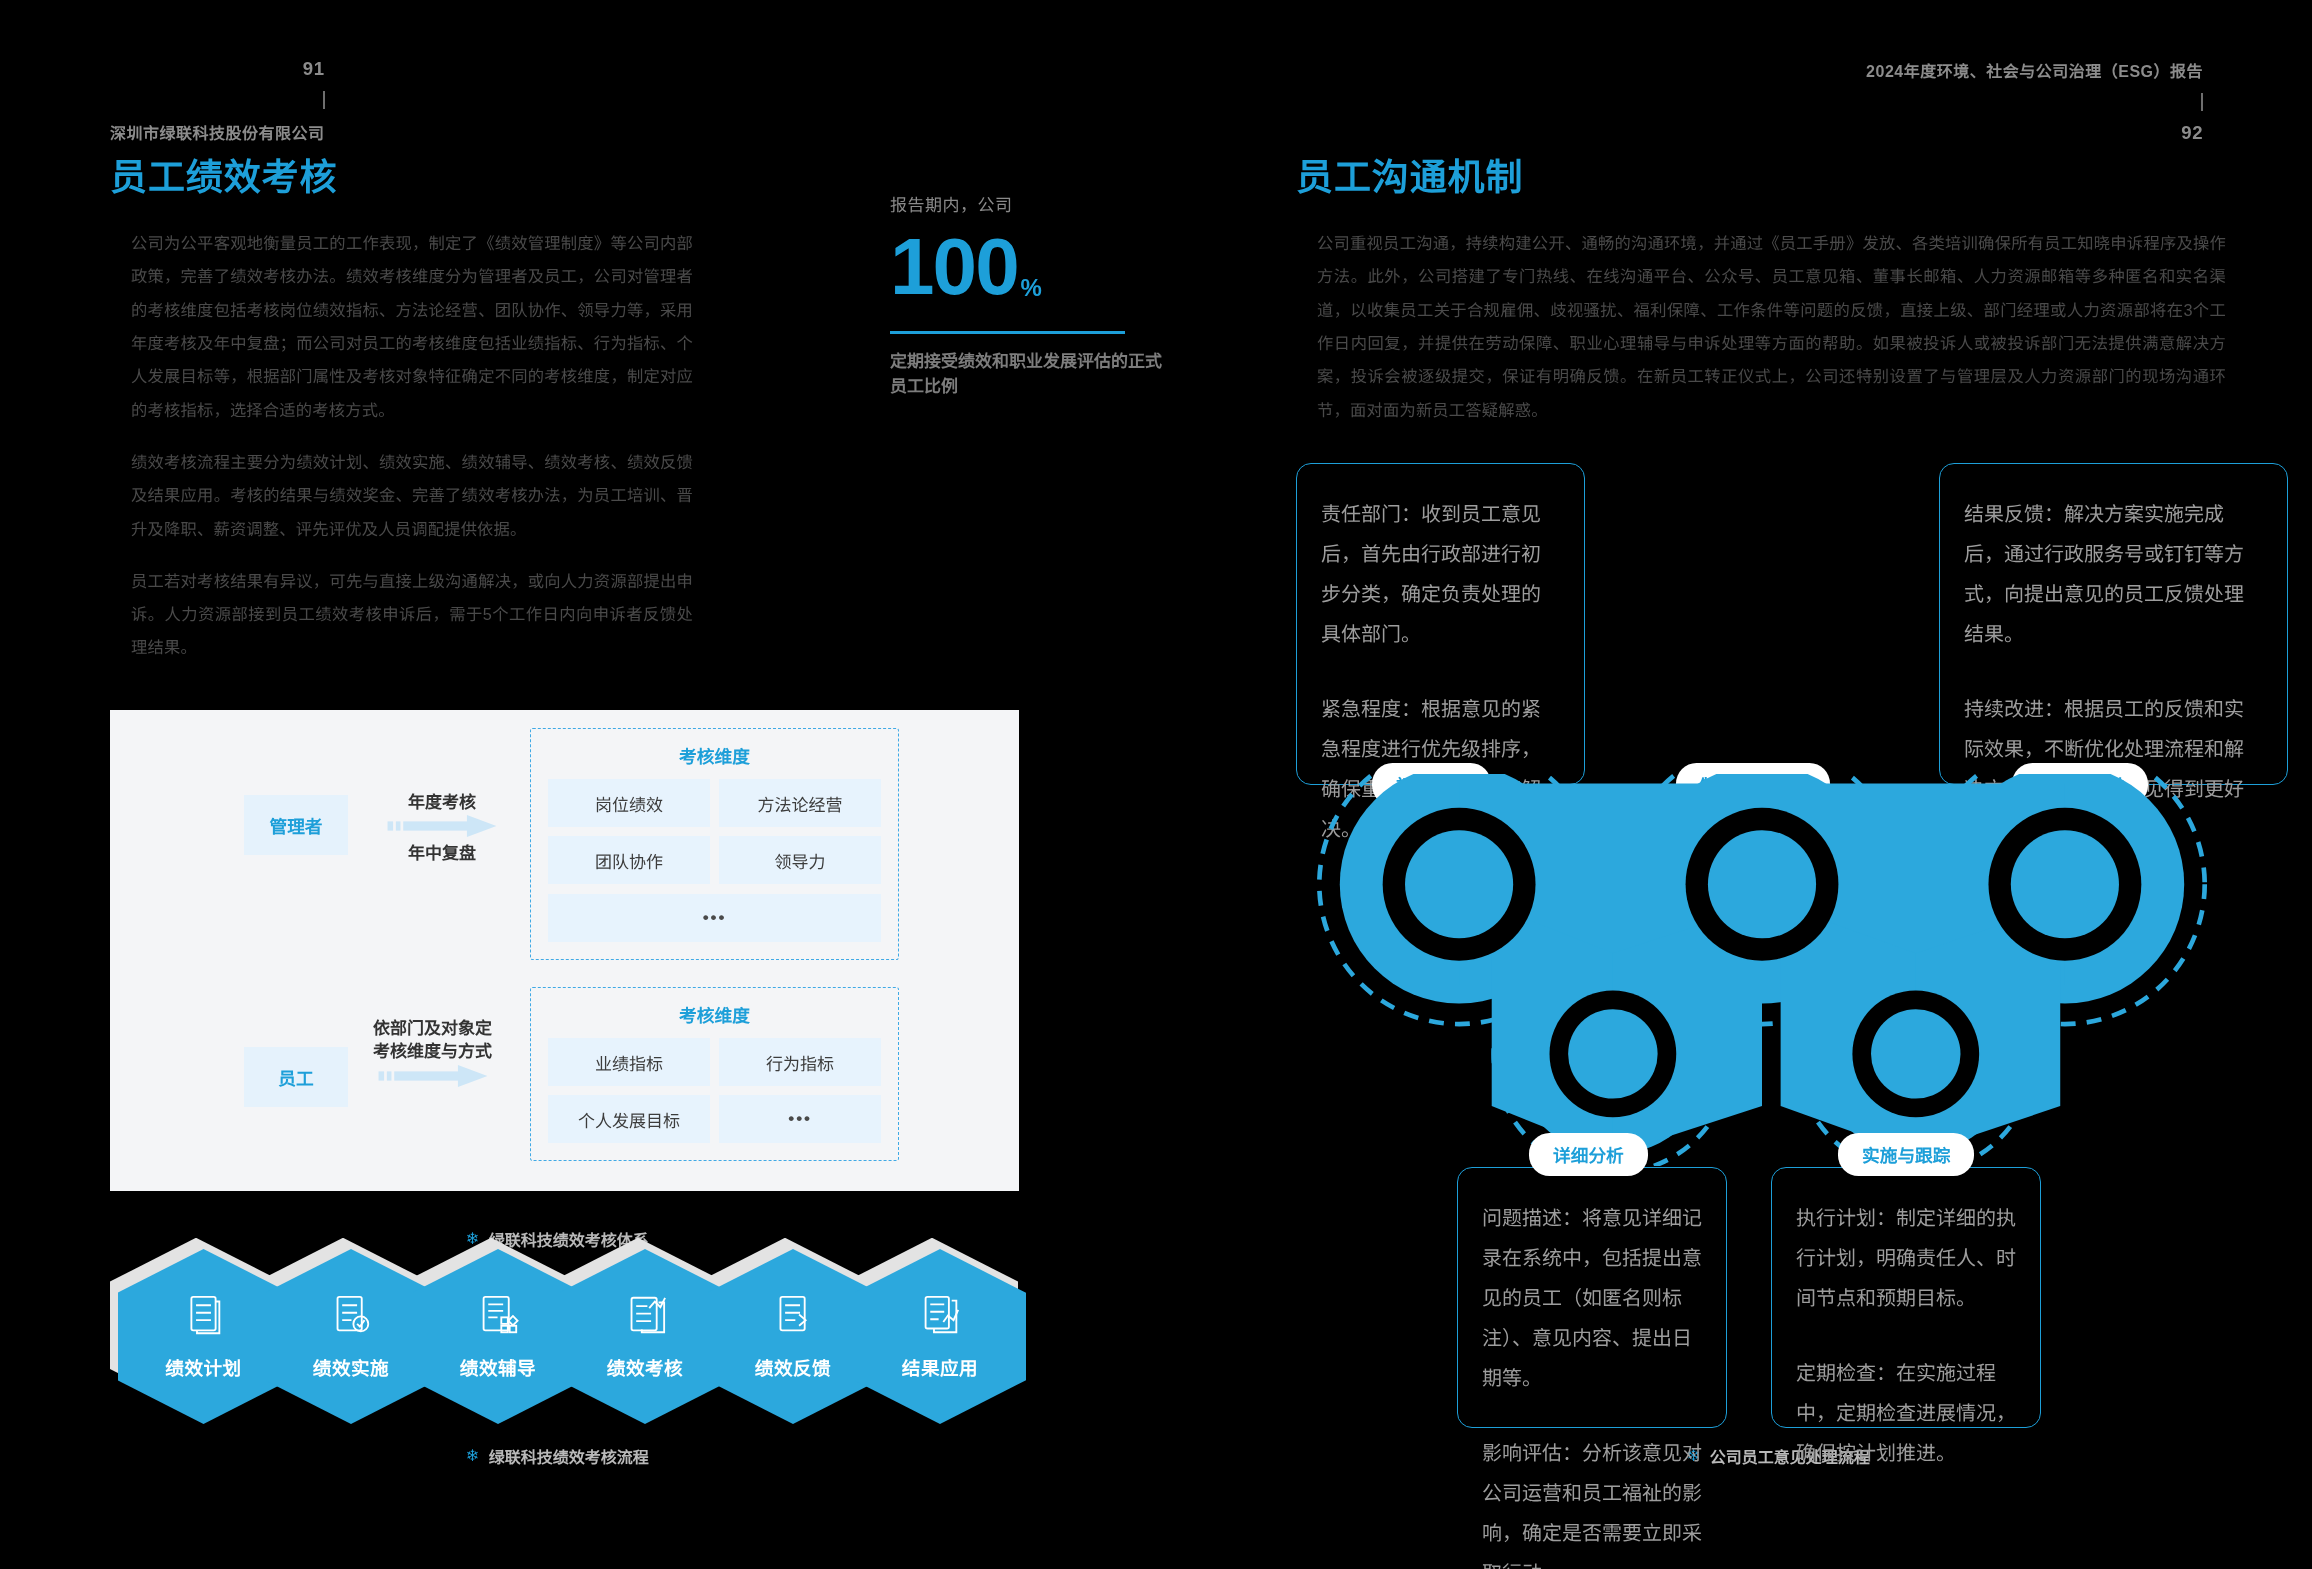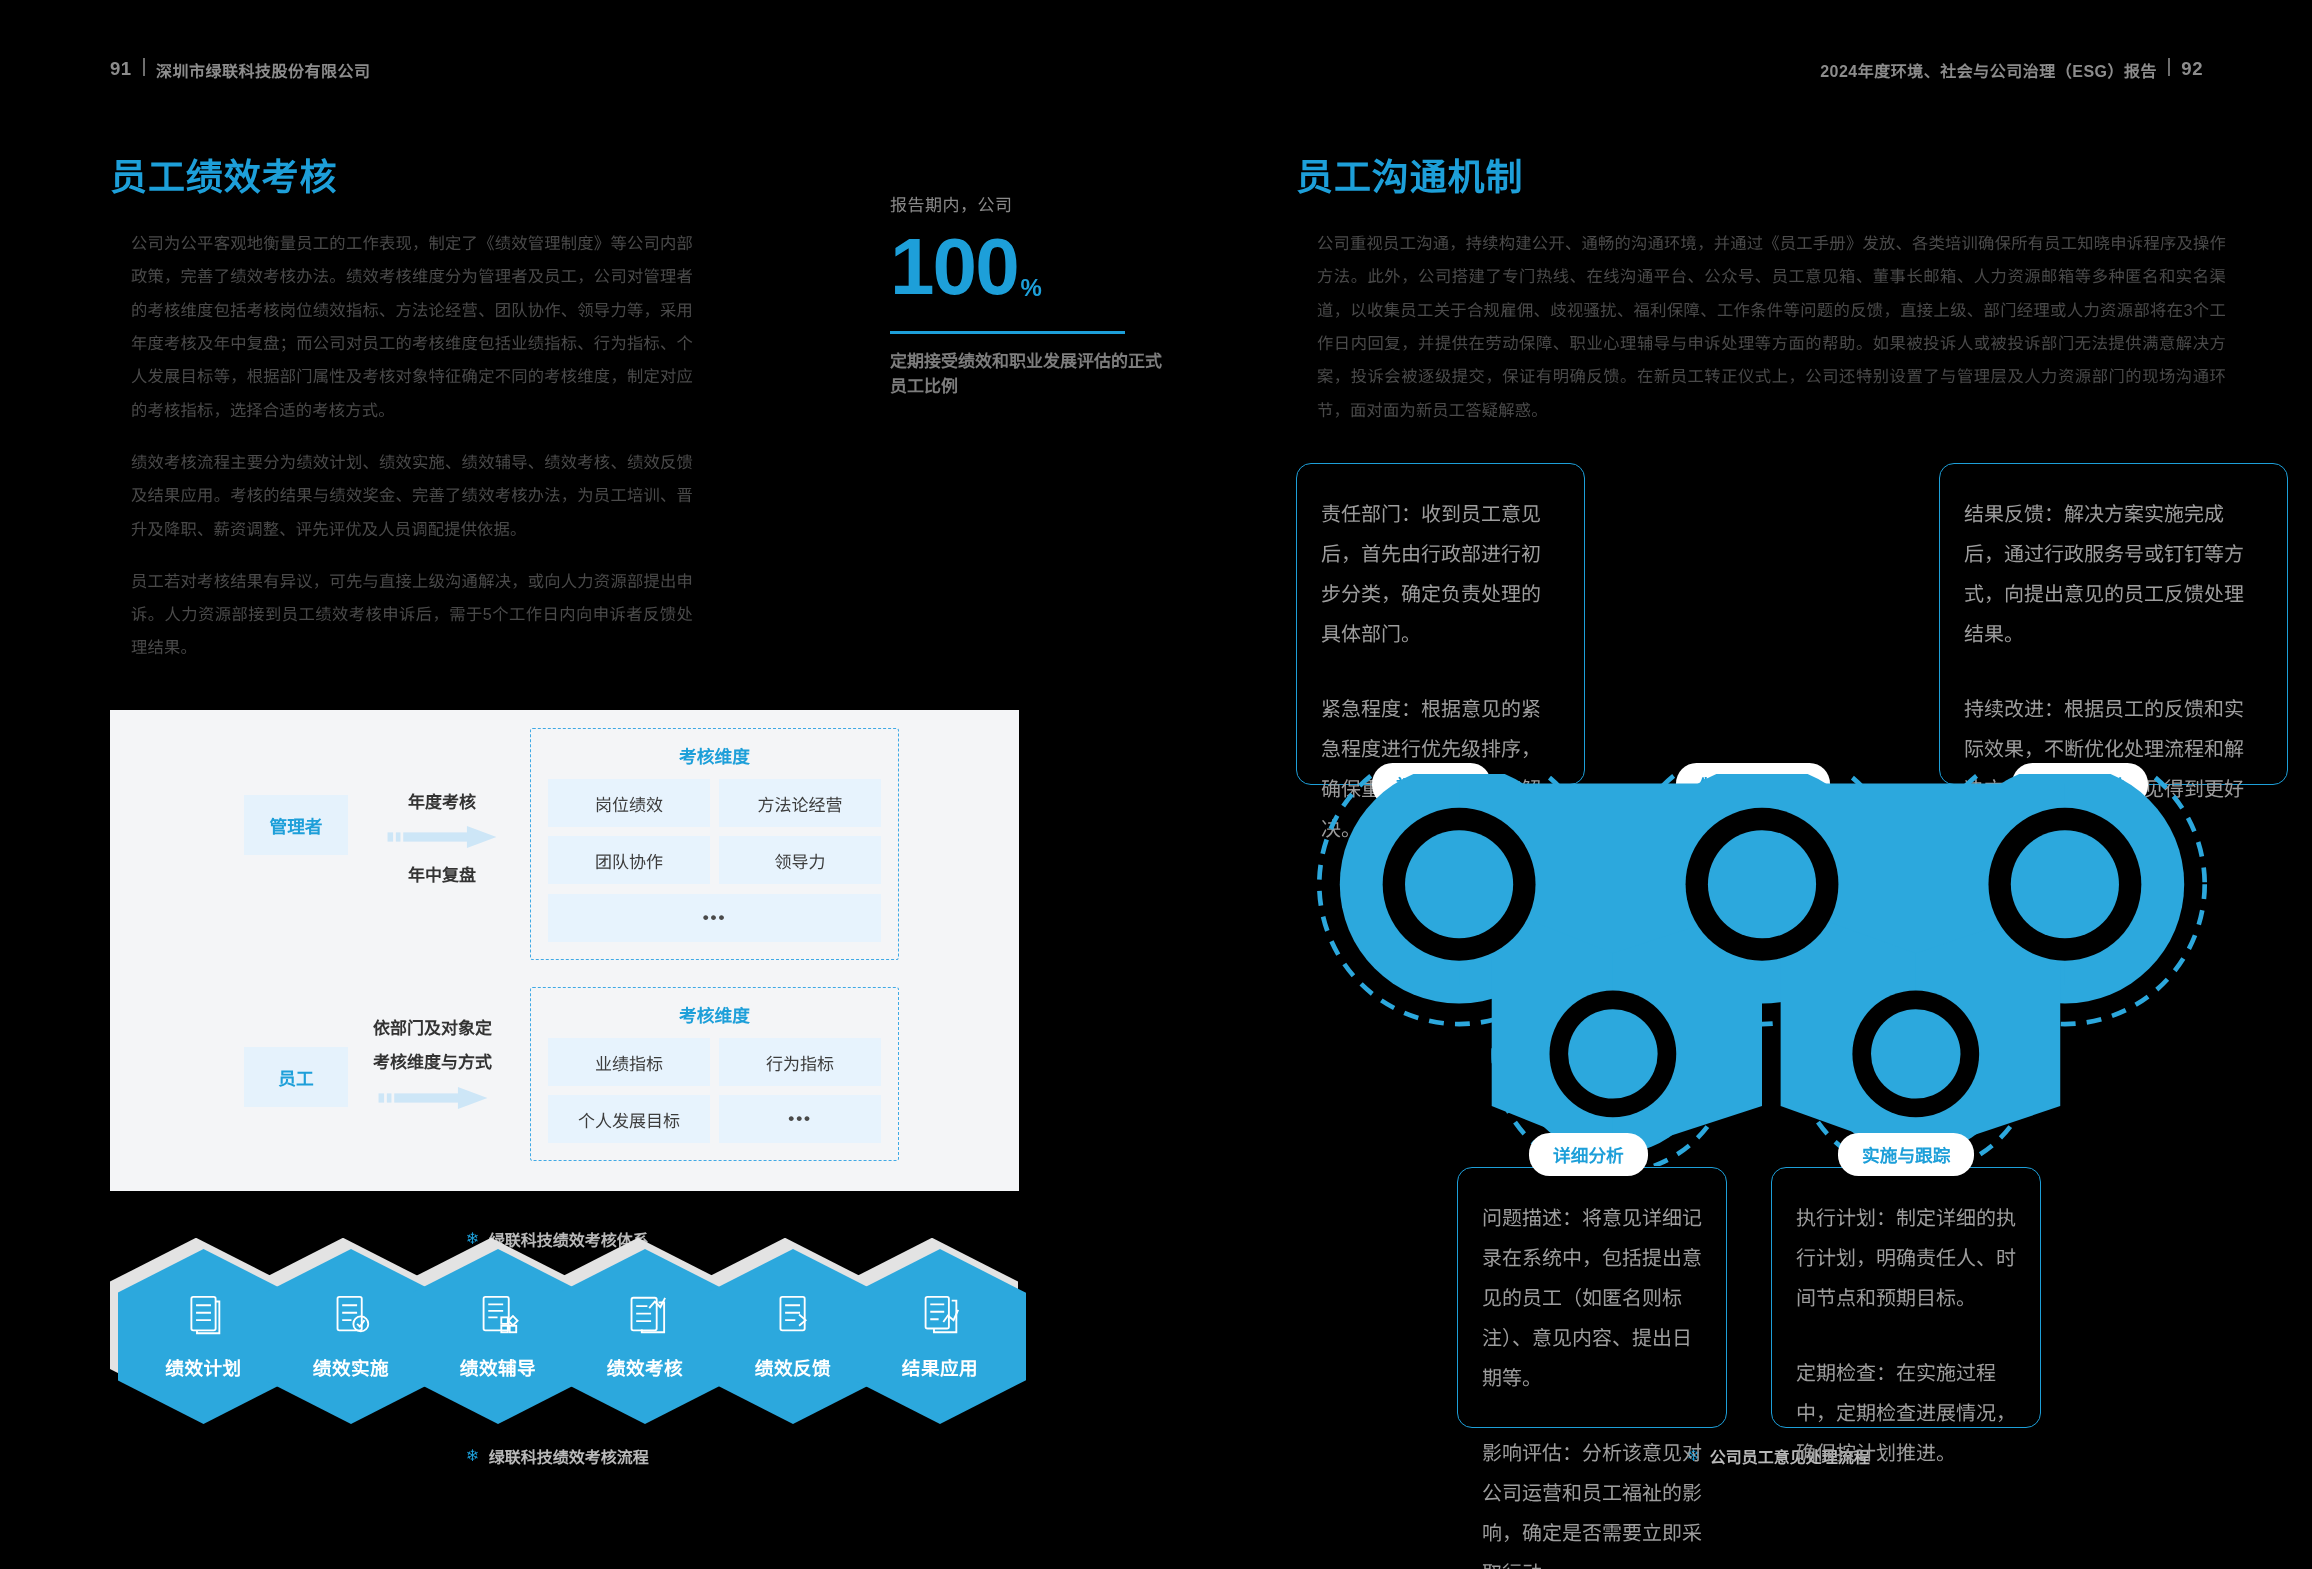--- a/index.html
+++ b/index.html
@@ -6,22 +6,22 @@
   * { box-sizing: border-box; margin: 0; padding: 0; }
   html, body {
     width: 2313px; height: 1570px;
     background: #000;
     font-family: "Liberation Sans", "DejaVu Sans", sans-serif;
     overflow: hidden;
   }
   .page { position: relative; width: 2313px; height: 1570px; background:#000; }
 
   
-  .head { position:absolute; top:58px; display:flex; align-items:flex-start; gap:11.2px;
-          color:#8c8c8c; font-size:16px; font-weight:700; letter-spacing:0.5px; }
+  .head { position:absolute; top:58px; display:flex; align-items:flex-end; gap:11.2px;
+          color:#8c8c8c; font-size:16px; font-weight:700; letter-spacing:0.5px;flex-direction:column; }
   .head-left  { left:110px; }
   .head-right { right:110px; }
   .head .num  { font-size:18.6px; font-weight:700; color:#8c8c8c; }
   .head .bar  { display:inline-block; width:1.9px; height:17.7px; background:#6e6e6e; }
 
   
   .col-left  { position:absolute; left:110px;  top:158px; width:1007px; }
   .col-right { position:absolute; left:1296px; top:158px; width:909px; }
 
   h1.section-title {
@@ -50,21 +50,21 @@
     background:#f4f5f7;
   }
   .mgr-box, .emp-box {
     position:absolute; width:104px; height:60px;
     background:#e5f2fc; display:flex; align-items:center; justify-content:center;
     color:#1d9fd9; font-weight:700; font-size:17.7px;
   }
   .mgr-box { left:244px; top:795px; }
   .emp-box { left:244px; top:1047px; }
 
-  .arrow-wrap { position:absolute; display:flex; flex-direction:column; align-items:center; gap:12px; }
+  .arrow-wrap { position:absolute; display:flex; flex-direction:column; align-items:center; gap:1px; }
   .arrow-wrap .alab { color:#333; font-weight:700; font-size:17px; white-space:nowrap; }
   .arrow-wrap .alab2 { color:#333; font-weight:700; font-size:17px; white-space:nowrap; line-height:1.3; text-align:center;}
   .arrow-svg { display:block; }
   .aw-top { left:387px; top:788px; }
   .aw-bot { left:373px; top:1018px; }
 
   .dim-group {
     position:absolute; border:1.9px dashed #3fa9e5; border-radius:2.8px;
     padding:13px 17px 17px 17px; background:transparent;
   }

